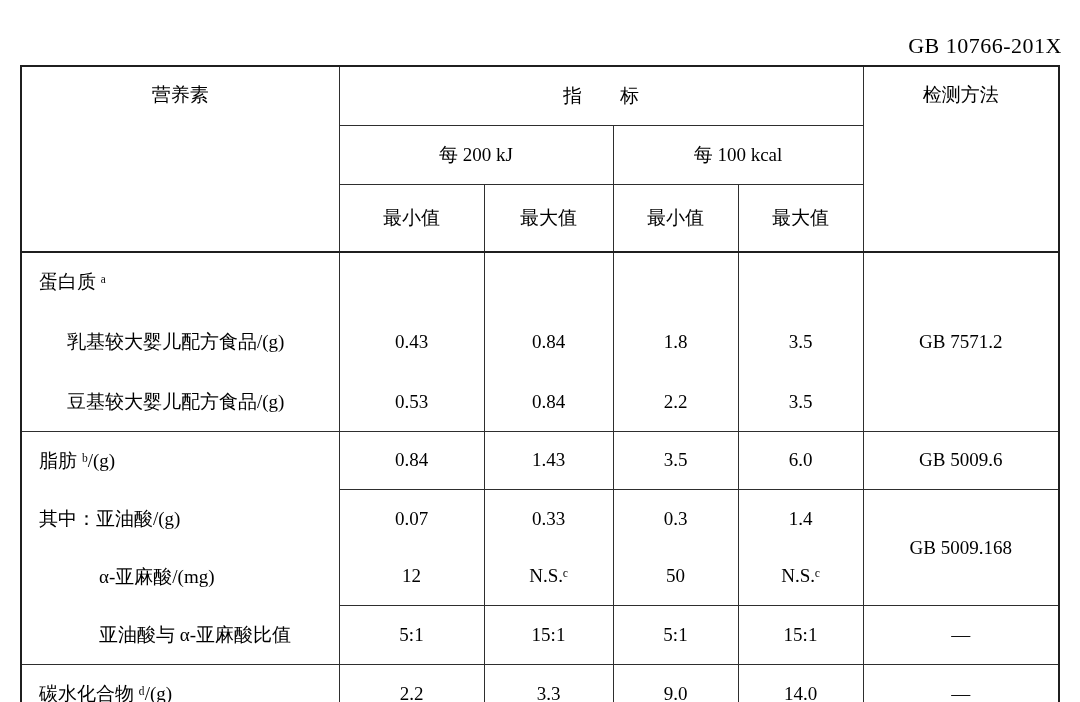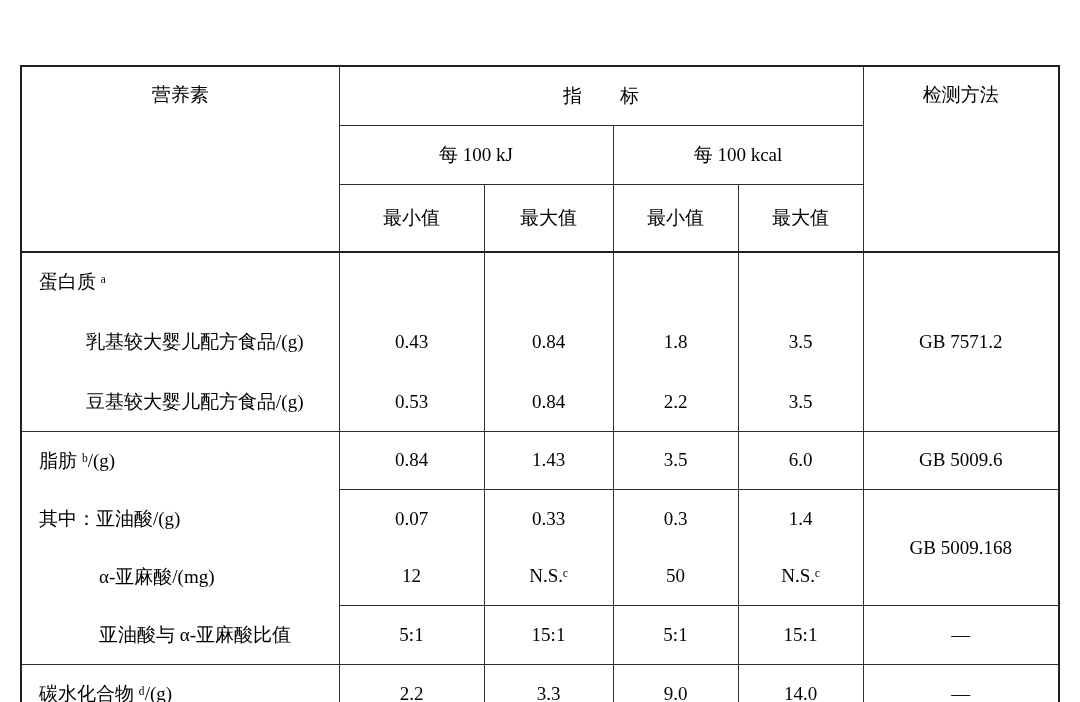--- a/index.html
+++ b/index.html
@@ -46,49 +46,50 @@
     vertical-align: middle;
     padding: 16px;
     overflow: hidden;
     white-space: nowrap;
   }
   .std-table td.lastcol { border-right: none; margin-left: 40px; }
   .std-table td.nb { border-bottom: none; }
   .std-table td.thick { border-bottom: 2px solid #1f1f1f; }
   .std-table td.left { text-align: left; }
   .std-table td.ind0 { padding-left: 17px; margin-top: 24px; }
-  .std-table td.ind1 { padding-left: 45px; text-align: center; }
+  .std-table td.ind1 { padding-left: 45px; }
   .std-table td.ind2 { padding-left: 77px; margin-left: 46px; }
   .std-table td.vtop { vertical-align: top; padding-top: 15px; }
 </style>
 </head>
 <body>
 
 <div class="page">
 
+  <div class="doc-number">GB 10766-201X</div>
 
   <table class="std-table">
     <colgroup>
       <col style="width:318px">
       <col style="width:145px">
       <col style="width:129px">
       <col style="width:125px">
       <col style="width:125px">
       <col style="width:196px">
     </colgroup>
 
     <tbody>
         <tr style="height:57px">
       <td rowspan="3" class="vtop thick">营养素</td>
       <td colspan="4">指　　标</td>
       <td rowspan="3" class="vtop thick lastcol">检测方法</td>
     </tr>
 
     <tr style="height:56px">
-      <td colspan="2">每 100 kJ</td>
+      <td colspan="2">每 200 kJ</td>
       <td colspan="2">每 100 kcal</td>
     </tr>
 
     <tr style="height:67px">
       <td class="thick">最小值</td>
       <td class="thick">最大值</td>
       <td class="thick">最小值</td>
       <td class="thick">最大值</td>
     </tr>
 

